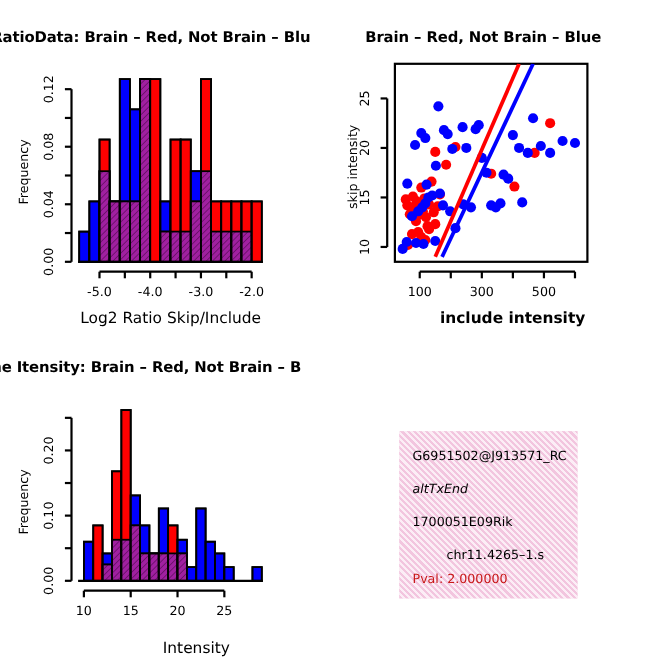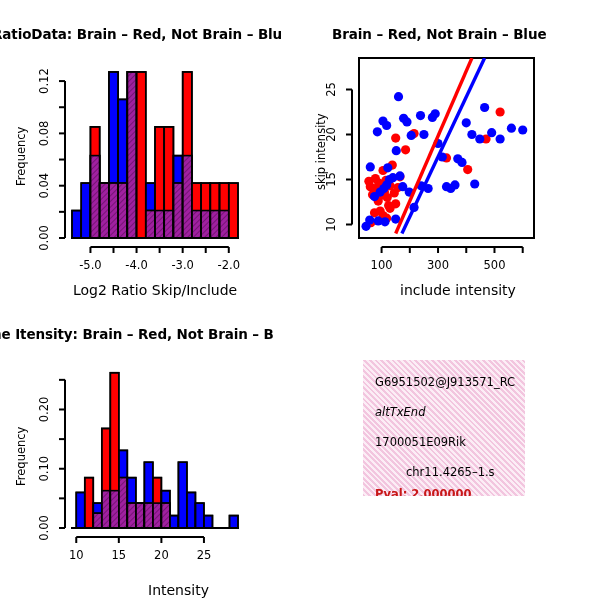--- a/index.html
+++ b/index.html
@@ -171,21 +171,21 @@
       <line x1="71" y1="238" x2="239" y2="238" stroke="#000" stroke-width="2"></line>
     </svg>
 </div>
 
 <div class="panel" id="panel-scatter" style="left:300px;top:0;width:300px;height:300px;">
 
   <div class="ptitle" style="left:32px;top:26px;">Brain – Red, Not Brain – Blue</div>
 
   <div class="ylab-rot" style="left:14px;top:190px;">skip intensity</div>
 
-  <div class="axlabel" style="left:100px;top:282px;">include intensity</div>
+  <div class="axlabel" style="left:100px;top:282px;font-weight:bold;">include intensity</div>
 
   <svg id="svg-scatter" width="300" height="300">
       <rect x="59" y="58" width="175" height="180" fill="#fff" stroke="#000" stroke-width="2"></rect>
       <defs>
         <clipPath id="svg-scatter-clip">
           <rect x="59" y="58" width="175" height="180"></rect>
         </clipPath>
       </defs>
       <g clip-path="url(#svg-scatter-clip)">
         <circle cx="68.87903225806451" cy="181.29999999999998" r="4.6" fill="#FF0000"></circle>
@@ -377,19 +377,19 @@
       <line x1="161.3846153846154" y1="237" x2="161.3846153846154" y2="243" stroke="#000" stroke-width="2"></line>
       <line x1="203.94871794871793" y1="237" x2="203.94871794871793" y2="243" stroke="#000" stroke-width="2"></line>
       <text x="76.25641025641026" y="259" font-size="11.5" font-family="&quot;DejaVu Sans&quot;, sans-serif" fill="#000" text-anchor="middle">10</text>
       <text x="118.82051282051282" y="259" font-size="11.5" font-family="&quot;DejaVu Sans&quot;, sans-serif" fill="#000" text-anchor="middle">15</text>
       <text x="161.3846153846154" y="259" font-size="11.5" font-family="&quot;DejaVu Sans&quot;, sans-serif" fill="#000" text-anchor="middle">20</text>
       <text x="203.94871794871793" y="259" font-size="11.5" font-family="&quot;DejaVu Sans&quot;, sans-serif" fill="#000" text-anchor="middle">25</text>
       <line x1="71" y1="228" x2="239" y2="228" stroke="#000" stroke-width="2"></line>
     </svg>
 </div>
 
-<div id="info-panel" style="left:363px;top:360px;width:162px;height:136px;">
+<div id="info-panel" style="left:363px;top:392px;width:162px;height:152px;">
   <div class="info-line" style="top:15px;">G6951502@J913571_RC</div>
   <div class="info-line" style="top:45px;font-style:italic;">altTxEnd</div>
   <div class="info-line" style="top:75px;">1700051E09Rik</div>
   <div class="info-line" style="top:105px;padding-left:31px;">chr11.4265–1.s</div>
-  <div class="info-line pval" style="top:127px;font-weight:bold;">Pval: 2.000000</div>
+  <div class="info-line pval" style="top:127px;">Pval: 2.000000</div>
 </div>
 
 </body></html>

